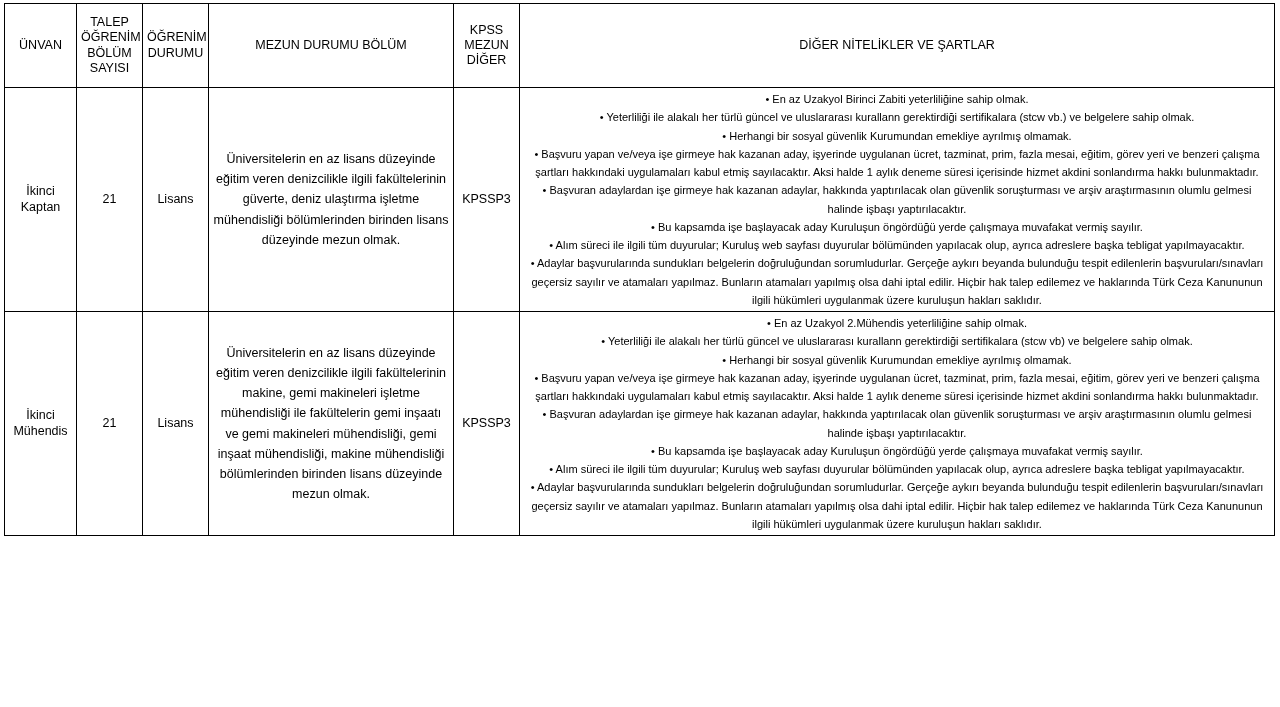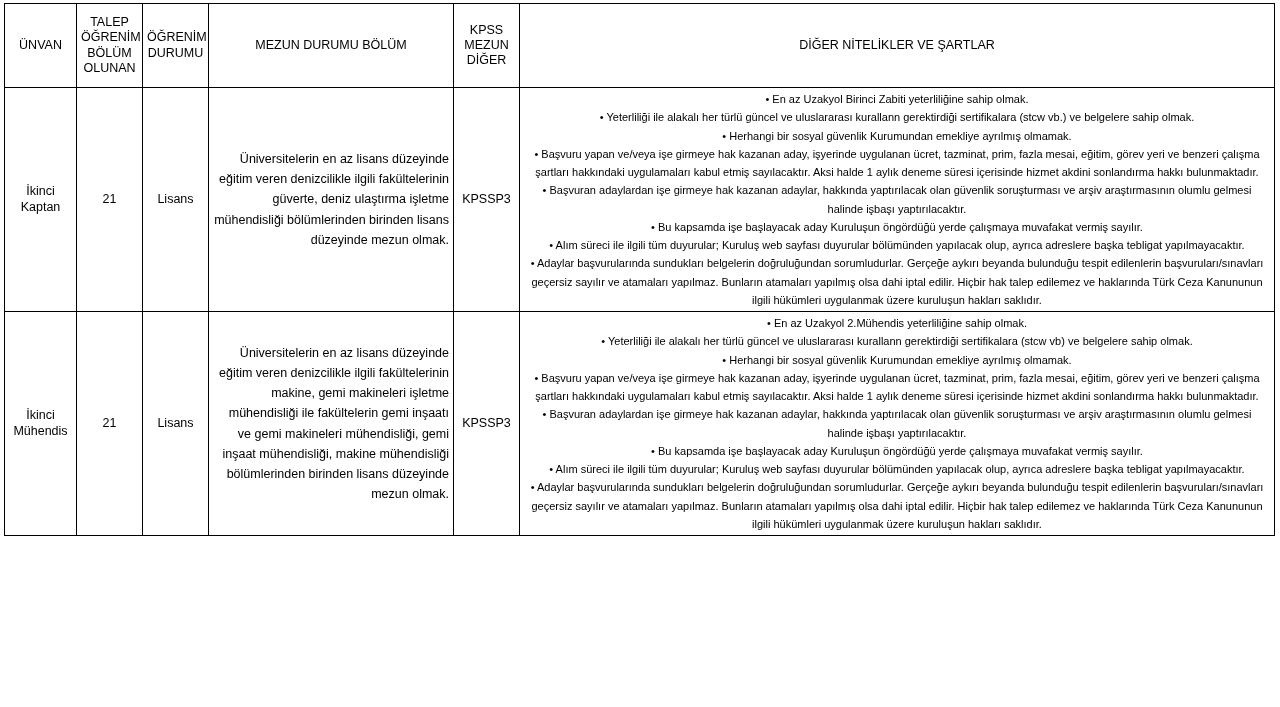--- a/index.html
+++ b/index.html
@@ -49,21 +49,21 @@
   col.c-diger    { width: 755px; }
 
   td.cell-center {
     text-align: center;
     font-size: 12.5px;
     line-height: 1.25;
   }
   td.cell-bolum {
     font-size: 12.5px;
     line-height: 1.62;
-    text-align: right;
+    text-align: center;
     vertical-align: middle;
     padding: 4px 8px 4px 6px;
   }
   td.cell-diger {
     font-size: 11px;
     line-height: 1.66;
     text-align: center;
     vertical-align: top;
     padding: 5px 6px 5px 7px;
   }
@@ -87,21 +87,21 @@
       <col class="c-kpss">
       <col class="c-diger">
     </colgroup>
     <thead>
       <tr>
         <th>ÜNVAN</th>
         <th>
           <span class="unvan-line">TALEP</span>
           <span class="unvan-line">ÖĞRENİM</span>
           <span class="unvan-line">BÖLÜM</span>
-          <span class="unvan-line">OLUNAN</span>
+          <span class="unvan-line">SAYISI</span>
         </th>
         <th>
           <span class="unvan-line">ÖĞRENİM</span>
           <span class="unvan-line">DURUMU</span>
         </th>
         <th>MEZUN DURUMU BÖLÜM</th>
         <th>
           <span class="unvan-line">KPSS</span>
           <span class="unvan-line">MEZUN</span>
           <span class="unvan-line">DİĞER</span>

